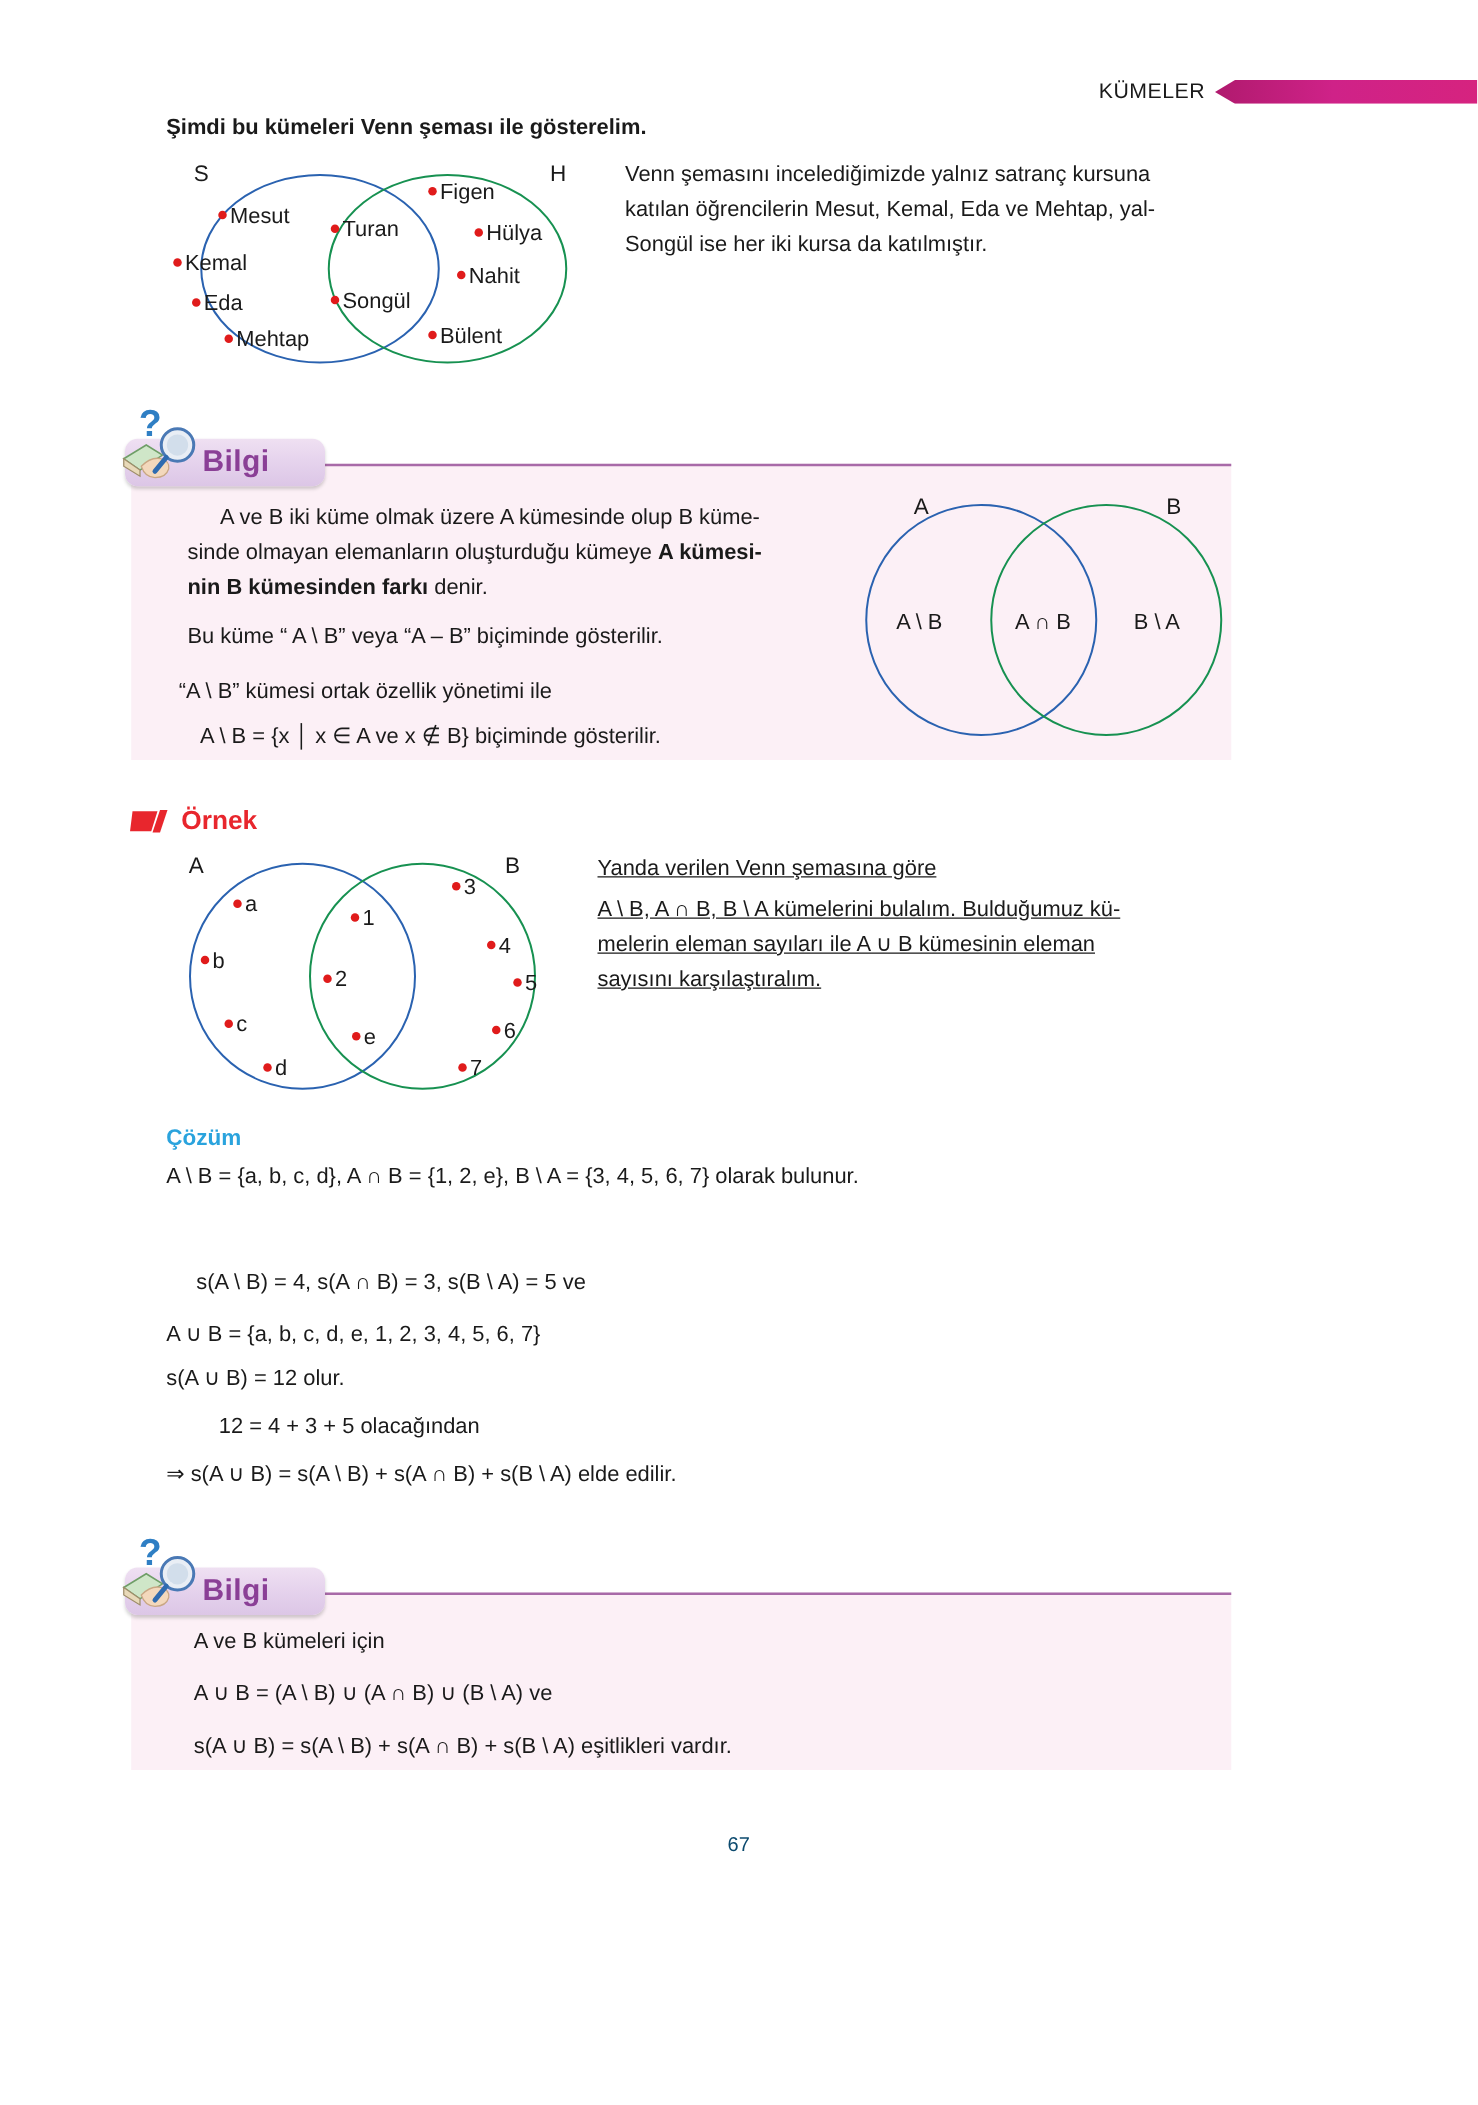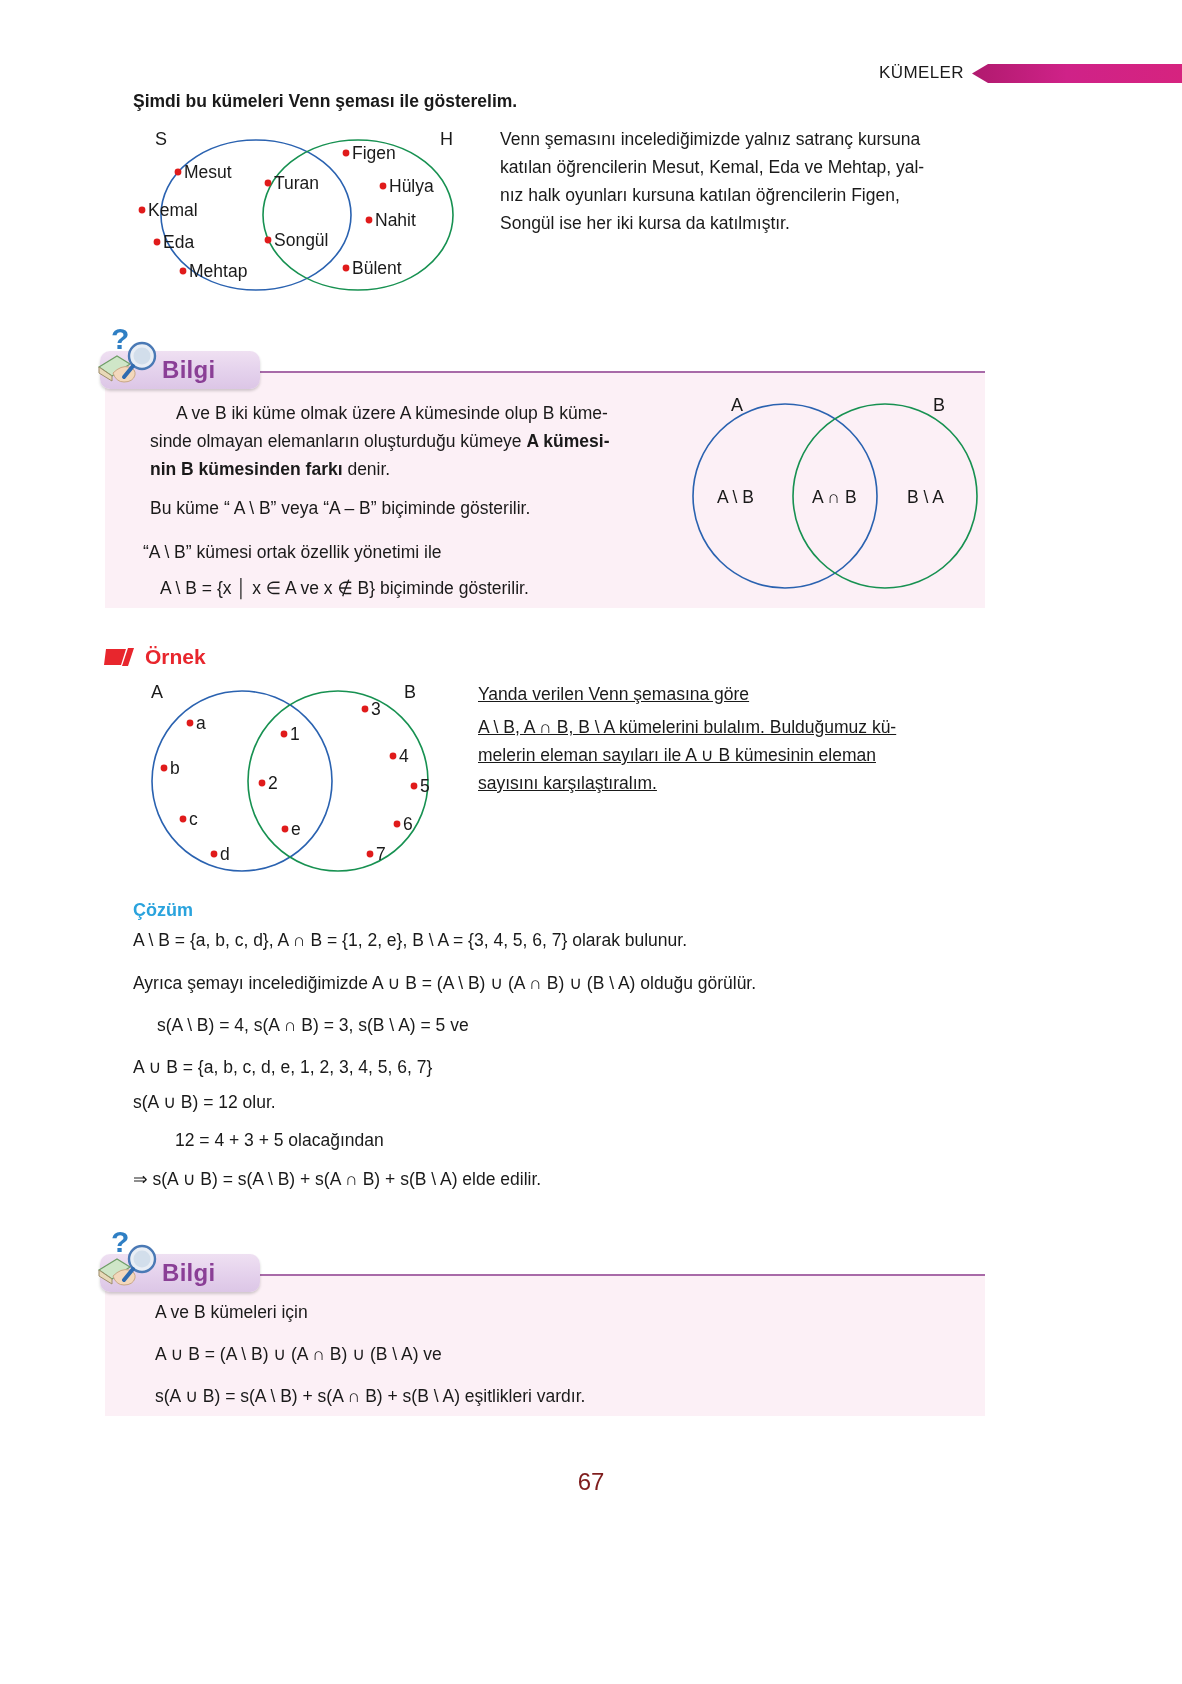--- a/index.html
+++ b/index.html
@@ -128,22 +128,22 @@
     position: absolute;
     font-size: 18px;
     font-weight: bold;
     color: #2aa3dd;
   }
 
   .pagenum {
     position: absolute;
     left: 0; right: 0;
     text-align: center;
-    font-size: 24px;
-    color: #7f1d1d;
+    font-size: 16px;
+    color: #0c4a6e;
   }
 </style>
 </head>
 <body>
 
 <div class="page">
 
   <div class="header">
     <span class="header-title">KÜMELER</span>
     <span class="header-ribbon">
@@ -191,21 +191,20 @@
       <circle cx="241" cy="100" r="3.4" fill="#e01b1b"></circle>
       <text class="vlabel" x="247" y="106">Nahit</text>
       <circle cx="218" cy="148" r="3.4" fill="#e01b1b"></circle>
       <text class="vlabel" x="224" y="154">Bülent</text>
     </svg>
   </div>
 
   <div class="para" style="left:500px; top:125px; width:492px;">
     <div>Venn şemasını incelediğimizde yalnız satranç kursuna</div>
     <div>katılan öğrencilerin Mesut, Kemal, Eda ve Mehtap, yal-</div>
-    <div>nız halk oyunları kursuna katılan öğrencilerin Figen,</div>
     <div>Songül ise her iki kursa da katılmıştır.</div>
   </div>
 
   <div class="bilgi-box" style="left:105px; top:371px; width:880px; height:235px;">
 
     <div class="bilgi-tab" style="left:-5px; top:-22px; width:160px;">
       <span class="bilgi-tab-label">Bilgi</span>
     </div>
 
     <div class="bilgi-icon" style="left:-8px; top:-50px;">
@@ -301,21 +300,20 @@
   <div class="para" style="left:478px; top:680px; width:480px;text-decoration:underline;">
     <div style="margin-bottom:5px;">Yanda verilen Venn şemasına göre</div>
     <div>A \ B, A ∩ B, B \ A kümelerini bulalım. Bulduğumuz kü-</div>
     <div>melerin eleman sayıları ile A ∪ B kümesinin eleman</div>
     <div>sayısını karşılaştıralım.</div>
   </div>
 
   <div class="cozum" style="left:133px; top:900px;">Çözüm</div>
 
   <div class="txt" style="left:133px; top:928px;">A \ B = {a, b, c, d},  A ∩ B = {1, 2, e},   B \ A = {3, 4, 5, 6, 7} olarak bulunur.</div>
-  <div class="txt" style="left:133px; top:971px;">Ayrıca şemayı incelediğimizde  A ∪ B = (A \ B) ∪ (A ∩ B) ∪ (B \ A) olduğu görülür.</div>
   <div class="txt" style="left:133px; top:1013px;margin-left:24px;">s(A \ B) = 4,  s(A ∩ B) = 3, s(B \ A) = 5  ve</div>
   <div class="txt" style="left:133px; top:1055px;">A ∪ B = {a, b, c, d, e, 1, 2, 3, 4, 5, 6, 7}</div>
   <div class="txt" style="left:133px; top:1090px;">s(A ∪ B) = 12 olur.</div>
   <div class="txt" style="left:175px; top:1128px;">12 = 4 + 3 + 5 olacağından</div>
   <div class="txt" style="left:133px; top:1167px;">⇒   s(A ∪ B) = s(A \ B) + s(A ∩ B) + s(B \ A)  elde edilir.</div>
 
   <div class="bilgi-box" style="left:105px; top:1274px; width:880px; height:140px;">
 
     <div class="bilgi-tab" style="left:-5px; top:-22px; width:160px;">
       <span class="bilgi-tab-label">Bilgi</span>

